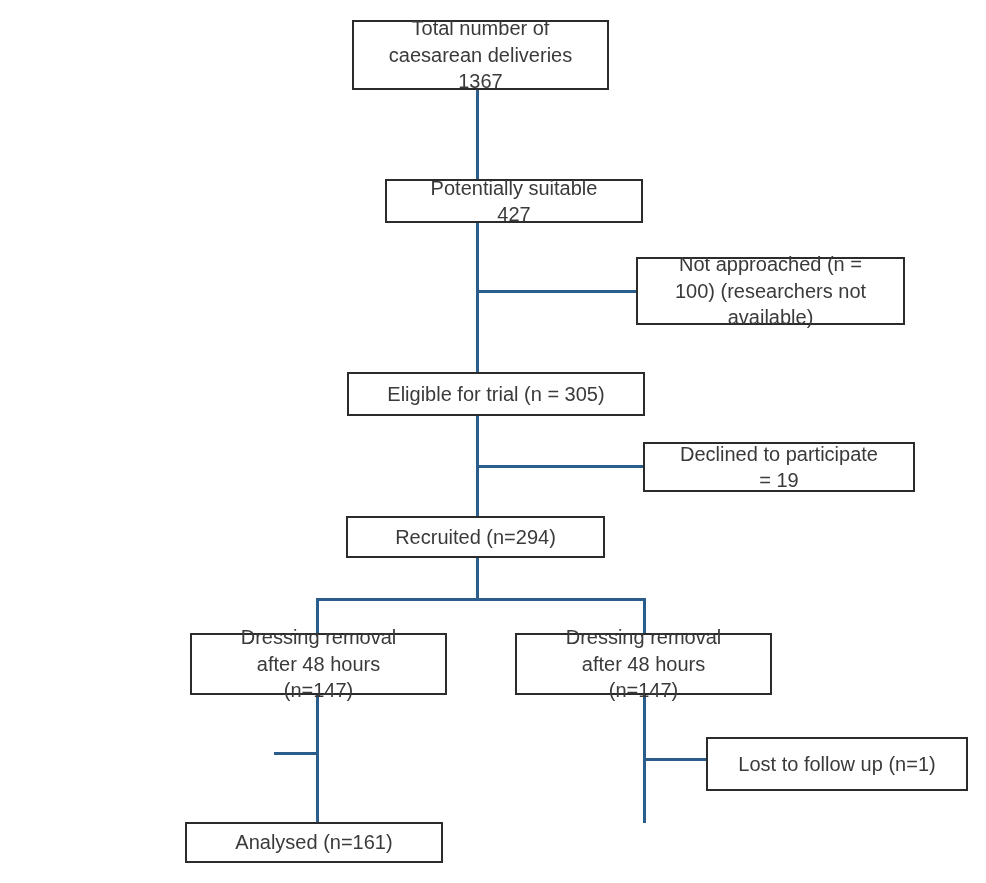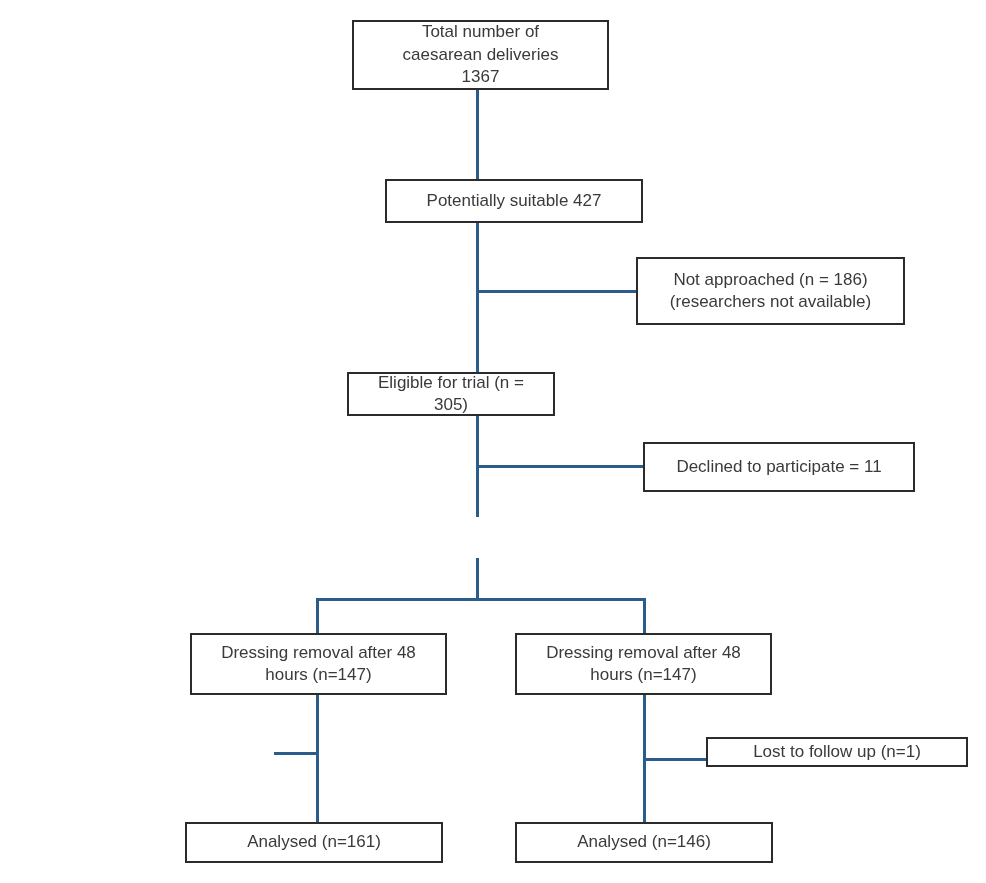--- a/index.html
+++ b/index.html
@@ -18,21 +18,21 @@
   .box {
     position: absolute;
     box-sizing: border-box;
     border: 2px solid #2b2b2b;
     background: #ffffff;
     display: flex;
     align-items: center;
     justify-content: center;
     text-align: center;
     padding: 2px 28px;
-    font-size: 17px;
+    font-size: 20px;
     line-height: 1.32;
     color: #3a3a3a;
     z-index: 2;
   }
   .line {
     position: absolute;
     background: #2a5d8c;
     z-index: 1;
   }
   .line.v { width: 3px; }
@@ -54,31 +54,31 @@
   <div class="line v" style="left:643px; top:598px; height:36px;"></div>
   <div class="line v" style="left:316px; top:695px; height:128px;"></div>
   <div class="line h" style="left:274px; top:752px; width:44px;"></div>
   <div class="line v" style="left:643px; top:695px; height:128px;"></div>
   <div class="line h" style="left:644px; top:758px; width:63px;"></div>
 
   <div class="box" style="left:352px; top:20px;  width:257px; height:70px;">Total number of caesarean deliveries 1367</div>
 
   <div class="box" style="left:349px; top:179px; width:258px; height:44px;margin-left:36px;">Potentially suitable 427</div>
 
-  <div class="box" style="left:636px; top:257px; width:269px; height:68px;">Not approached (n = 186) (researchers not available)</div>
+  <div class="box" style="left:636px; top:257px; width:269px; height:68px;">Not approached (n = 100) (researchers not available)</div>
 
-  <div class="box" style="left:347px; top:372px; width:208px; height:44px;">Eligible for trial (n = 305)</div>
+  <div class="box" style="left:347px; top:372px; width:298px; height:44px;">Eligible for trial (n = 305)</div>
 
-  <div class="box" style="left:643px; top:442px; width:272px; height:50px;">Declined to participate = 11</div>
+  <div class="box" style="left:643px; top:442px; width:272px; height:50px;">Declined to participate = 19</div>
 
+  <div class="box" style="left:346px; top:516px; width:259px; height:42px;">Recruited (n=294)</div>
 
   <div class="box" style="left:190px; top:633px; width:257px; height:62px;">Dressing removal after 48 hours (n=147)</div>
 
   <div class="box" style="left:515px; top:633px; width:257px; height:62px;">Dressing removal after 48 hours (n=147)</div>
 
 
-  <div class="box" style="left:706px; top:737px; width:262px; height:30px;">Lost to follow up (n=1)</div>
+  <div class="box" style="left:706px; top:737px; width:262px; height:54px;">Lost to follow up (n=1)</div>
 
   <div class="box" style="left:185px; top:822px; width:258px; height:41px;">Analysed (n=161)</div>
 
-  <div class="box" style="left:515px; top:822px; width:258px; height:41px;">Analysed (n=146)</div>
 
 </div>
 
 </body></html>

